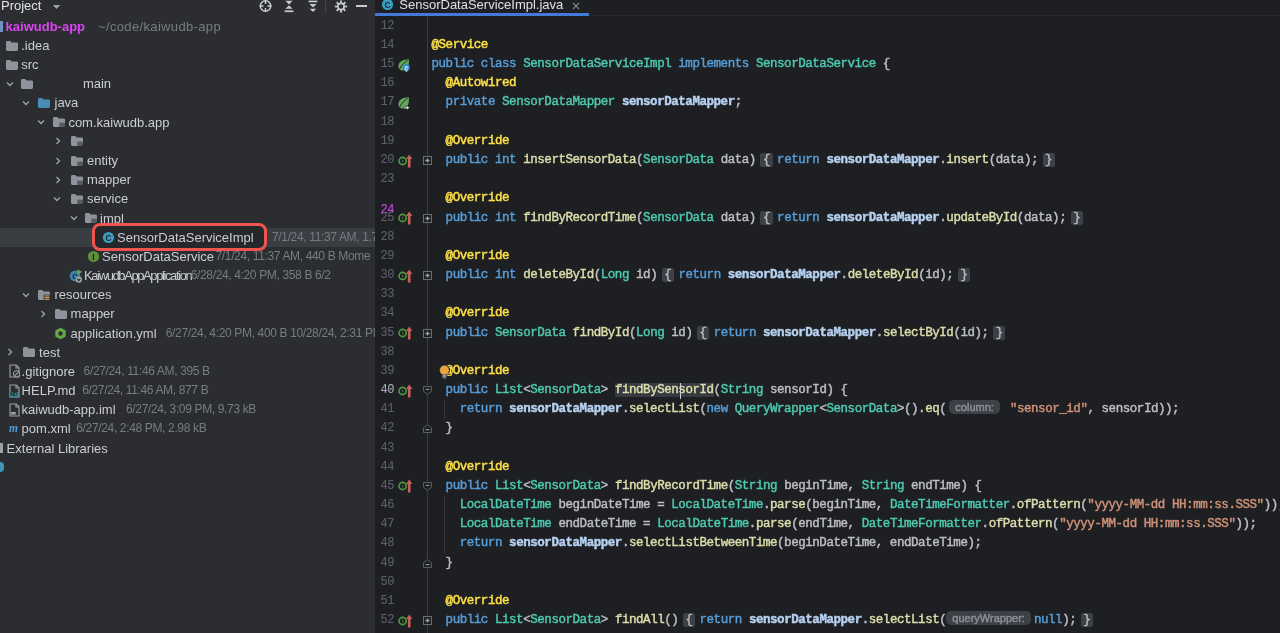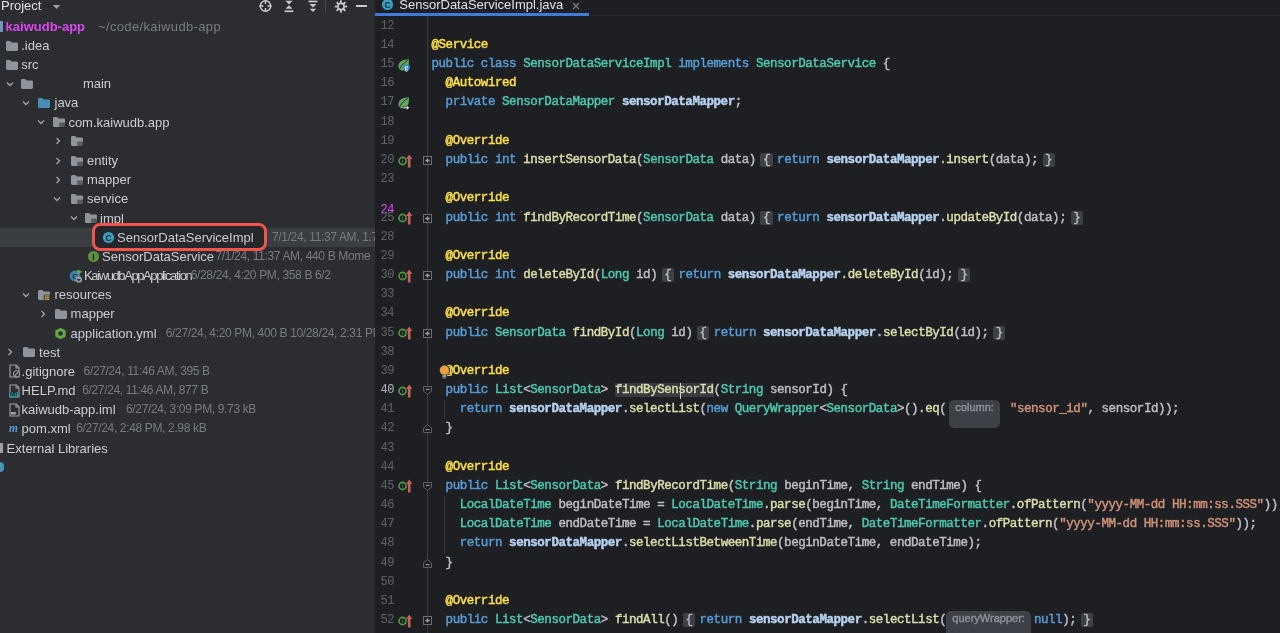--- a/index.html
+++ b/index.html
@@ -20,21 +20,21 @@
   font-family:"Liberation Mono",monospace;font-size:12px;letter-spacing:-0.4px;color:#5d6066;-webkit-text-stroke:0.1px currentColor;}
 .k{color:#569cd6;}
 .cl{color:#4ec9b0;}
 .an{color:#fde047;}
 .m{color:#dcdcaa;}
 .fld{color:#b6d1f0;font-weight:bold;}
 .s{color:#ce9178;}
 .fold{background:#3d4046;border-radius:2px;padding:0 2.5px;margin:0 -2.5px;color:#b5b9bf;}
 .hint{display:inline-block;background:#3d4046;border-radius:5px;padding:0 6px;
   font-family:"Liberation Sans",sans-serif;font-size:11px;color:#8b8f96;letter-spacing:0;
-  height:28px;line-height:14px;vertical-align:1px;}
+  height:14px;line-height:14px;vertical-align:1px;}
 </style></head>
 <body>
 <div id="editor"></div>
 <div class="abs" style="left:375px;top:0;width:905px;height:16px;background:#1e1f22;border-bottom:1px solid #27282c;box-sizing:border-box;"></div>
 <div class="abs" style="left:374.5px;top:12.5px;width:214px;height:3px;background:#4379d8;"></div>
 <svg class="abs" style="left:380.5px;top:-2.0px;" width="13" height="13" viewBox="0 0 13 13">
     <circle cx="6.5" cy="6.5" r="5.6" fill="#399fc2"></circle>
     <text x="6.5" y="9.6" font-family="Liberation Sans" font-size="8.4" font-weight="bold" fill="#1e1f22" text-anchor="middle">C</text>
   </svg>
 <div class="abs" style="left:399.3px;top:-2px;height:14px;line-height:14px;font-size:13px;color:#dfe1e5;white-space:nowrap;">SensorDataServiceImpl.java</div>

